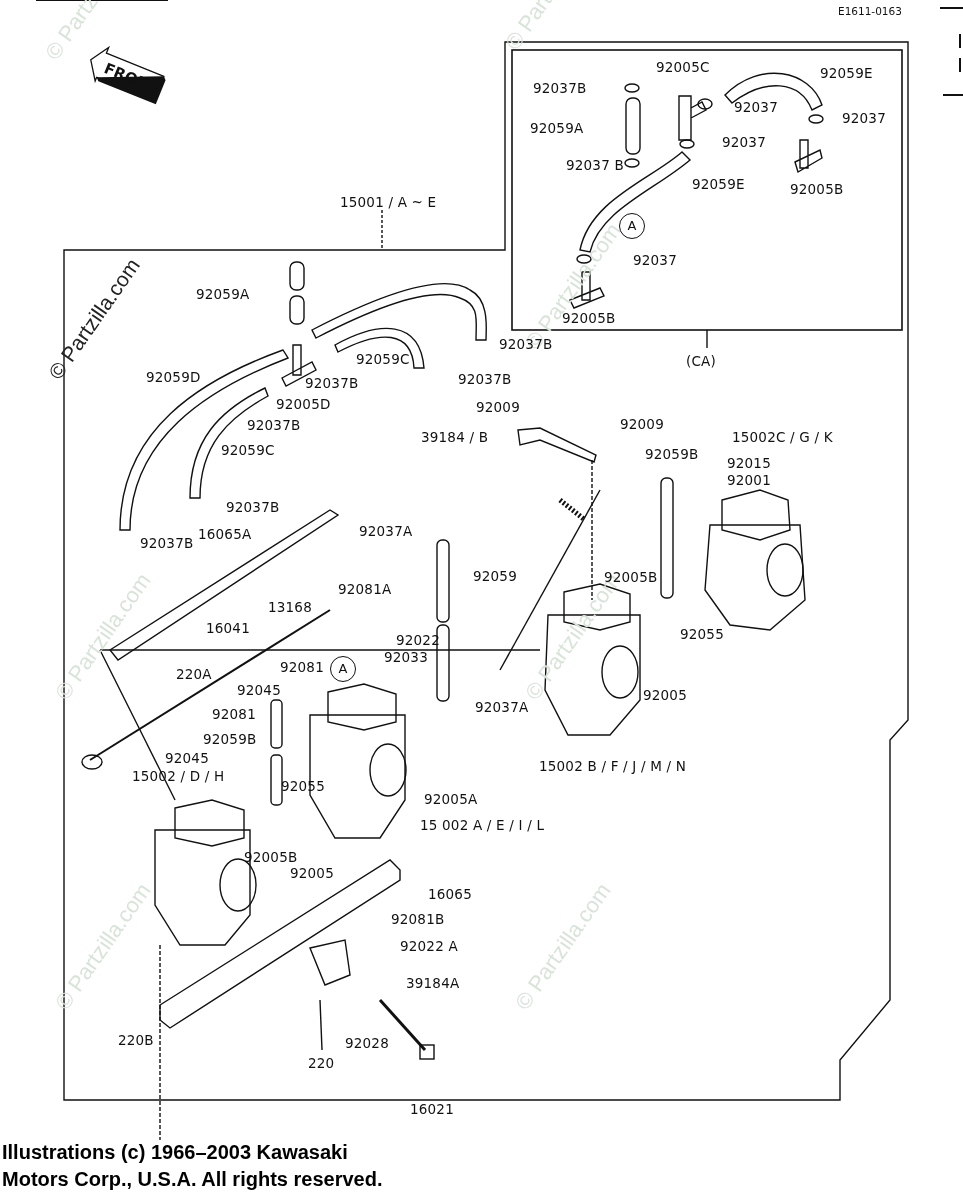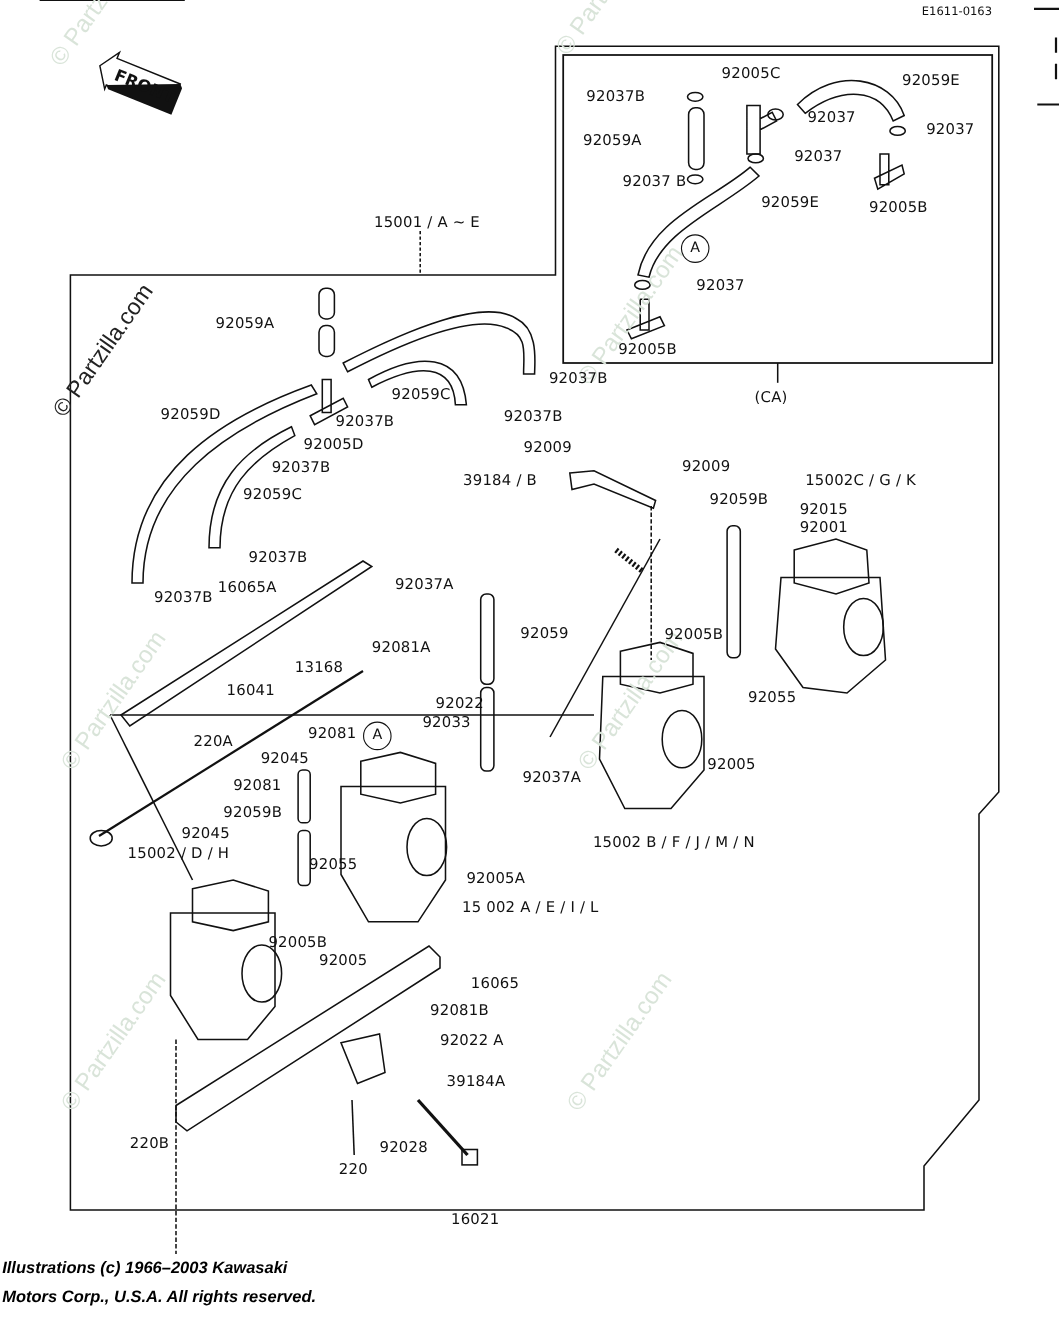--- a/index.html
+++ b/index.html
@@ -2,21 +2,21 @@
 <html><head>
 <meta charset="utf-8">
 <style>
   html, body { margin:0; padding:0; background:#ffffff; }
   body { width:963px; height:1200px; position:relative; overflow:hidden; font-family:"Liberation Sans", sans-serif; color:#111; }
   #diagram { position:absolute; left:0; top:0; width:963px; height:1200px; }
   .lbl { position:absolute; font-family:"DejaVu Sans", sans-serif; font-size:13.5px; letter-spacing:0.2px; white-space:nowrap; line-height:14px; color:#111; }
   .code { position:absolute; font-family:"DejaVu Sans", sans-serif; font-size:10.5px; color:#111; }
   .wm { position:absolute; font-family:"Liberation Sans", sans-serif; font-size:22px; color:#d9e4d9; transform:rotate(-55deg); transform-origin:left top; white-space:nowrap; }
   .wm.dark { color:#222; font-size:21px; }
-  .copy { position:absolute; left:2px; font-family:"Liberation Sans", sans-serif; font-weight:bold; font-size:15px; line-height:23px; color:#000;font-style:italic; }
+  .copy { position:absolute; left:2px; font-family:"Liberation Sans", sans-serif; font-weight:bold; font-size:20px; line-height:23px; color:#000; }
   .circ { position:absolute; width:24px; height:24px; border:1.3px solid #111; border-radius:50%; text-align:center; line-height:24px; font-family:"DejaVu Sans", sans-serif; font-size:13px; }
   .front { position:absolute; left:86px; top:52px; transform:rotate(22deg); }
 </style>
 </head>
 <body>
 
 <svg id="diagram" viewBox="0 0 963 1200" xmlns="http://www.w3.org/2000/svg">
   <g fill="none" stroke="#111" stroke-width="1.4">
 
     <line x1="36" y1="0" x2="168" y2="0" stroke-width="2"></line>
@@ -170,21 +170,21 @@
 <div class="lbl" style="left:212px;top:707px;">92081</div>
 <div class="lbl" style="left:203px;top:732px;">92059B</div>
 <div class="lbl" style="left:165px;top:751px;">92045</div>
 
 <div class="lbl" style="left:604px;top:570px;">92005B</div>
 <div class="lbl" style="left:680px;top:627px;">92055</div>
 <div class="lbl" style="left:643px;top:688px;">92005</div>
 <div class="lbl" style="left:475px;top:700px;">92037A</div>
 <div class="lbl" style="left:539px;top:759px;">15002 B / F / J / M / N</div>
 
-<div class="lbl" style="left:116px;top:769px;">15002 / D / H</div>
+<div class="lbl" style="left:132px;top:769px;">15002 / D / H</div>
 <div class="lbl" style="left:281px;top:779px;">92055</div>
 <div class="lbl" style="left:424px;top:792px;">92005A</div>
 <div class="lbl" style="left:420px;top:818px;">15 002 A / E / I / L</div>
 <div class="lbl" style="left:244px;top:850px;">92005B</div>
 <div class="lbl" style="left:290px;top:866px;">92005</div>
 
 <div class="lbl" style="left:428px;top:887px;">16065</div>
 <div class="lbl" style="left:391px;top:912px;">92081B</div>
 <div class="lbl" style="left:400px;top:939px;">92022 A</div>
 <div class="lbl" style="left:406px;top:976px;">39184A</div>

